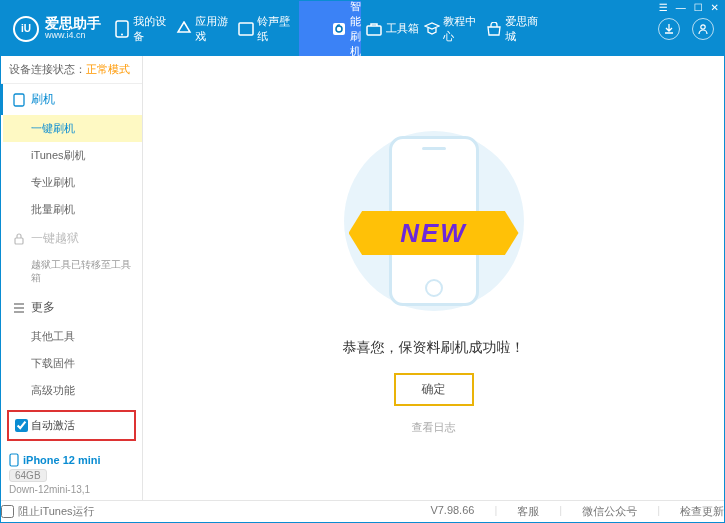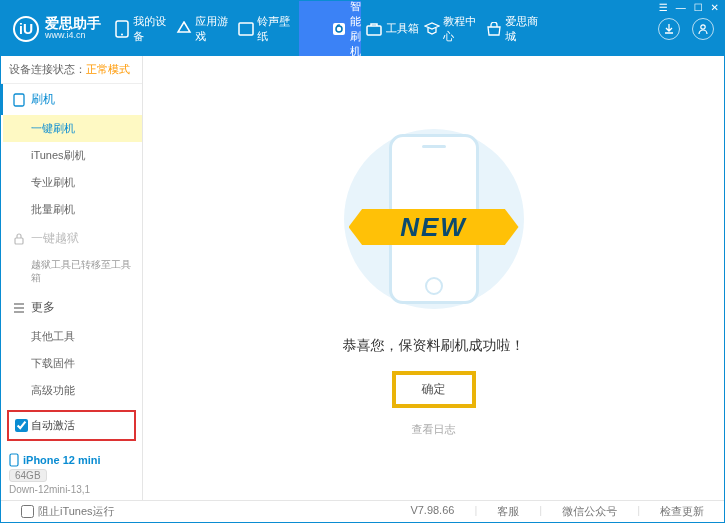--- a/index.html
+++ b/index.html
@@ -1,19 +1,19 @@
 <!DOCTYPE html>
 <html><head>
 <meta charset="utf-8">
 <style>
 * { margin: 0; padding: 0; box-sizing: border-box; font-family: "Microsoft YaHei", sans-serif; }
 body { background: #fff; width: 725px; height: 523px; border: 1px solid #0a8cd2; overflow: hidden; }
 .header { background: #0a8cd2; height: 55px; display: flex; align-items: center; color: #fff; }
 .logo-block { display: flex; align-items: center; padding: 0 12px; gap: 6px; }
-.logo-icon { width: 26px; height: 26px; border: 2px solid #fff; border-radius: 50%; display: flex; align-items: center; justify-content: center; font-weight: bold; font-size: 14px; }
+.logo-icon { width: 26px; height: 26px; border: 2px solid #fff; border-radius: 50%; display: flex; align-items: center; justify-content: center; font-weight: bold; font-size: 10px; }
 .logo-text { display: flex; flex-direction: column; line-height: 1.1; }
 .logo-title { font-size: 14px; font-weight: bold; }
 .logo-url { font-size: 9px; opacity: 0.9; }
 .nav { display: flex; flex: 1; height: 100%; }
 .nav-item { width: 62px; display: flex; flex-direction: row; align-items: center; justify-content: center; gap: 3px; font-size: 11px; cursor: pointer; }
 .nav-item.active { background: #3b82f6; padding-left: 32px; }
 .nav-icon { width: 18px; height: 18px; display: flex; align-items: center; justify-content: center; }
 .header-right { display: flex; align-items: center; gap: 12px; padding-right: 10px; }
 .circle-btn { width: 22px; height: 22px; border: 1.5px solid rgba(255,255,255,0.7); border-radius: 50%; display: flex; align-items: center; justify-content: center; font-size: 12px; cursor: pointer; }
 .win-controls { position: absolute; top: 2px; right: 6px; display: flex; gap: 8px; font-size: 10px; color: #fff; }
@@ -34,26 +34,26 @@
 .device-block { padding: 6px 8px; font-size: 11px; }
 .device-name { color: #0a8cd2; font-weight: bold; display: flex; align-items: center; gap: 4px; cursor: pointer; }
 .device-badge { display: inline-block; background: #eee; border: 1px solid #ddd; border-radius: 3px; padding: 0 5px; color: #888; font-size: 10px; margin-top: 2px; }
 .device-sub { color: #999; font-size: 10px; margin-top: 2px; }
 .main { flex: 1; display: flex; flex-direction: column; align-items: center; justify-content: center; position: relative; }
 .illus { position: relative; width: 200px; height: 200px; }
 .illus-circle { width: 180px; height: 180px; background: #e8f4fb; border-radius: 50%; position: absolute; top: 10px; left: 10px; }
 .phone { position: absolute; left: 55px; top: 15px; width: 90px; height: 170px; background: #fff; border: 3px solid #d0e8f5; border-radius: 14px; }
 .phone::before { content: ""; position: absolute; top: 8px; left: 50%; transform: translateX(-50%); width: 24px; height: 3px; background: #d0e8f5; border-radius: 2px; }
 .phone::after { content: ""; position: absolute; bottom: 6px; left: 50%; transform: translateX(-50%); width: 14px; height: 14px; border: 2px solid #d0e8f5; border-radius: 50%; }
-.ribbon { position: absolute; top: 90px; left: 15px; width: 170px; height: 36px; background: #ffc107; display: flex; align-items: center; justify-content: center; font-weight: 900; font-size: 26px; color: #0c4a6e; font-style: italic; letter-spacing: 2px; clip-path: polygon(8% 0, 92% 0, 100% 50%, 92% 100%, 8% 100%, 0 50%); }
+.ribbon { position: absolute; top: 90px; left: 15px; width: 170px; height: 44px; background: #ffc107; display: flex; align-items: center; justify-content: center; font-weight: 900; font-size: 26px; color: #6d28d9; font-style: italic; letter-spacing: 2px; clip-path: polygon(8% 0, 92% 0, 100% 50%, 92% 100%, 8% 100%, 0 50%); }
 .ribbon::before, .ribbon::after { content: ""; position: absolute; width: 0; height: 0; }
 .success-text { margin-top: 18px; font-size: 14px; color: #333; }
-.ok-btn { margin-top: 16px; padding: 6px 26px; border: 4px solid #eab308; background: #fff; font-size: 12px; color: #555; cursor: pointer; }
+.ok-btn { margin-top: 16px; padding: 6px 26px; border: 2px solid #eab308; background: #fff; font-size: 12px; color: #555; cursor: pointer; }
 .log-link { margin-top: 14px; font-size: 11px; color: #aaa; cursor: pointer; }
-.footer { height: 22px; border-top: 1px solid #e5e5e5; display: flex; align-items: center; font-size: 11px; color: #777; padding: 0 20px; }
+.footer { height: 22px; border-top: 1px solid #e5e5e5; display: flex; align-items: center; font-size: 11px; color: #777; padding: 0 0; }
 .footer label { display: flex; align-items: center; gap: 4px; cursor: pointer; }
 .footer-right { margin-left: auto; display: flex; gap: 20px; }
 .footer-right span { cursor: pointer; }
 .sep { color: #ddd; }
 svg { display: block; }
 </style>
 </head>
 <body>
 
 <div class="win-controls">

